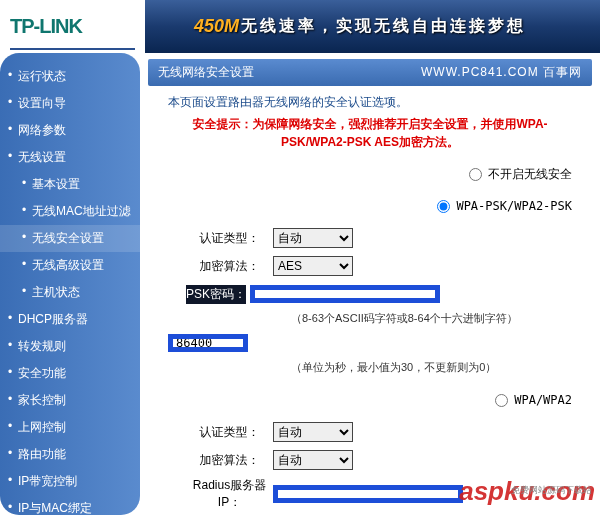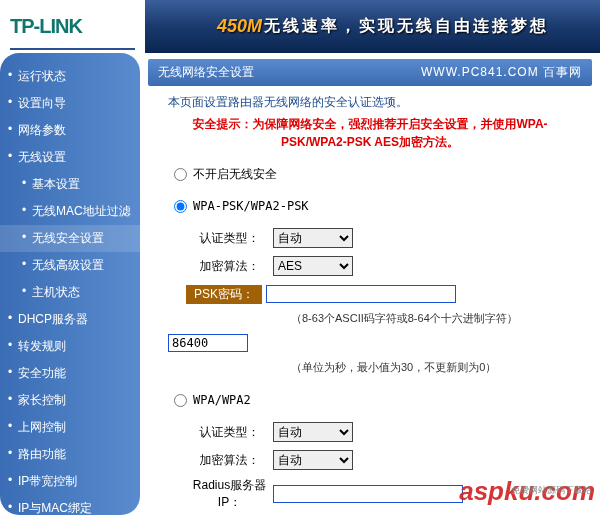--- a/index.html
+++ b/index.html
@@ -1,43 +1,43 @@
 <!DOCTYPE html>
 <html><head>
 <meta charset="utf-8">
 <style>
 * { margin: 0; padding: 0; box-sizing: border-box; }
 body { font-family: "Microsoft YaHei", Arial, sans-serif; font-size: 12px; width: 600px; height: 515px; overflow: hidden; background: #fff; }
 .header { height: 53px; background: linear-gradient(to bottom, #3a5f9a 0%, #1a3a6e 50%, #0a2550 100%); display: flex; align-items: center; position: relative; }
 .logo-box { width: 145px; height: 53px; background: #fff; display: flex; align-items: center; padding-left: 10px; }
 .logo-text { font-size: 20px; font-weight: bold; color: #0f766e; letter-spacing: -1px; }
 .logo-underline { position: absolute; top: 48px; left: 10px; width: 125px; height: 2px; background: #2a5090; }
-.slogan { margin-left: 72px; display: flex; align-items: flex-end; }
+.slogan { margin-left: 49px; display: flex; align-items: flex-end; }
 .slogan-450 { color: #ffb020; font-size: 18px; font-weight: bold; font-style: italic; text-shadow: 1px 1px 2px #000; }
 .slogan-text { color: #fff; font-size: 16px; font-weight: bold; margin-left: 2px; letter-spacing: 3px; text-shadow: 1px 1px 2px #000; }
 .main { display: flex; height: 462px; }
 .sidebar { width: 140px; background: linear-gradient(to right, #3a6db5 0%, #5a8bce 100%); padding-top: 10px; border-radius: 19px; }
 .sidebar ul { list-style: none; }
 .sidebar li { color: #fff; padding: 5px 0 5px 18px; cursor: pointer; position: relative; }
 .sidebar li.sub { padding-left: 32px; }
 .sidebar li::before { content: "•"; position: absolute; left: 8px; }
 .sidebar li.sub::before { content: "•"; left: 22px; }
 .sidebar li.selected { background: rgba(255,255,255,0.15); }
 .content { flex: 1; padding: 6px 8px; overflow: hidden; }
 .panel-header { background: linear-gradient(to bottom, #5a8bd0, #3a6bb0); color: #fff; padding: 5px 10px; display: flex; justify-content: space-between; border-radius: 2px; }
 .panel-url { font-family: Arial; letter-spacing: 1px; }
 .panel-body { padding: 8px 20px; }
 .desc { color: #1a4a8a; margin-bottom: 4px; }
 .warning { color: #d00; font-weight: bold; margin-bottom: 12px; line-height: 1.5; text-align: center; }
 .form-row { display: flex; align-items: center; margin-bottom: 6px; min-height: 22px; }
-.radio-row { margin-left: 6px; margin-bottom: 10px; }
+.radio-row { margin-left: 6px; margin-bottom: 10px; justify-content: flex-end; }
 .label { width: 105px; text-align: center; padding-left: 18px; }
-.label.hl { background: #a16207; color: #fff; padding: 1px 8px; width: auto; margin-left: 18px; margin-right: 4px; }
+.label.hl { background: #0f172a; color: #fff; padding: 1px 0; width: auto; margin-left: 18px; margin-right: 4px; }
 select { width: 80px; height: 20px; border: 1px solid #444; font-size: 12px; }
-input[type="text"], input[type="password"] { height: 18px; border: 1px solid #1d4ed8; padding: 0 3px; font-family: monospace; font-size: 12px; }
+input[type="text"], input[type="password"] { height: 18px; border: 5px solid #1d4ed8; padding: 0 3px; font-family: monospace; font-size: 12px; }
 .input-wide { width: 190px; }
 .input-med { width: 80px; }
 .hint-below { color: #333; font-size: 11px; margin-left: 123px; margin-bottom: 6px; }
 .watermark { position: absolute; right: 5px; bottom: 8px; font-size: 26px; font-weight: bold; font-style: italic; color: #d02020; opacity: 0.9; }
 .watermark-sub { position: absolute; right: 8px; bottom: 18px; font-size: 9px; color: #888; }
 .section-gap { height: 8px; }
 </style>
 </head>
 <body>
 

